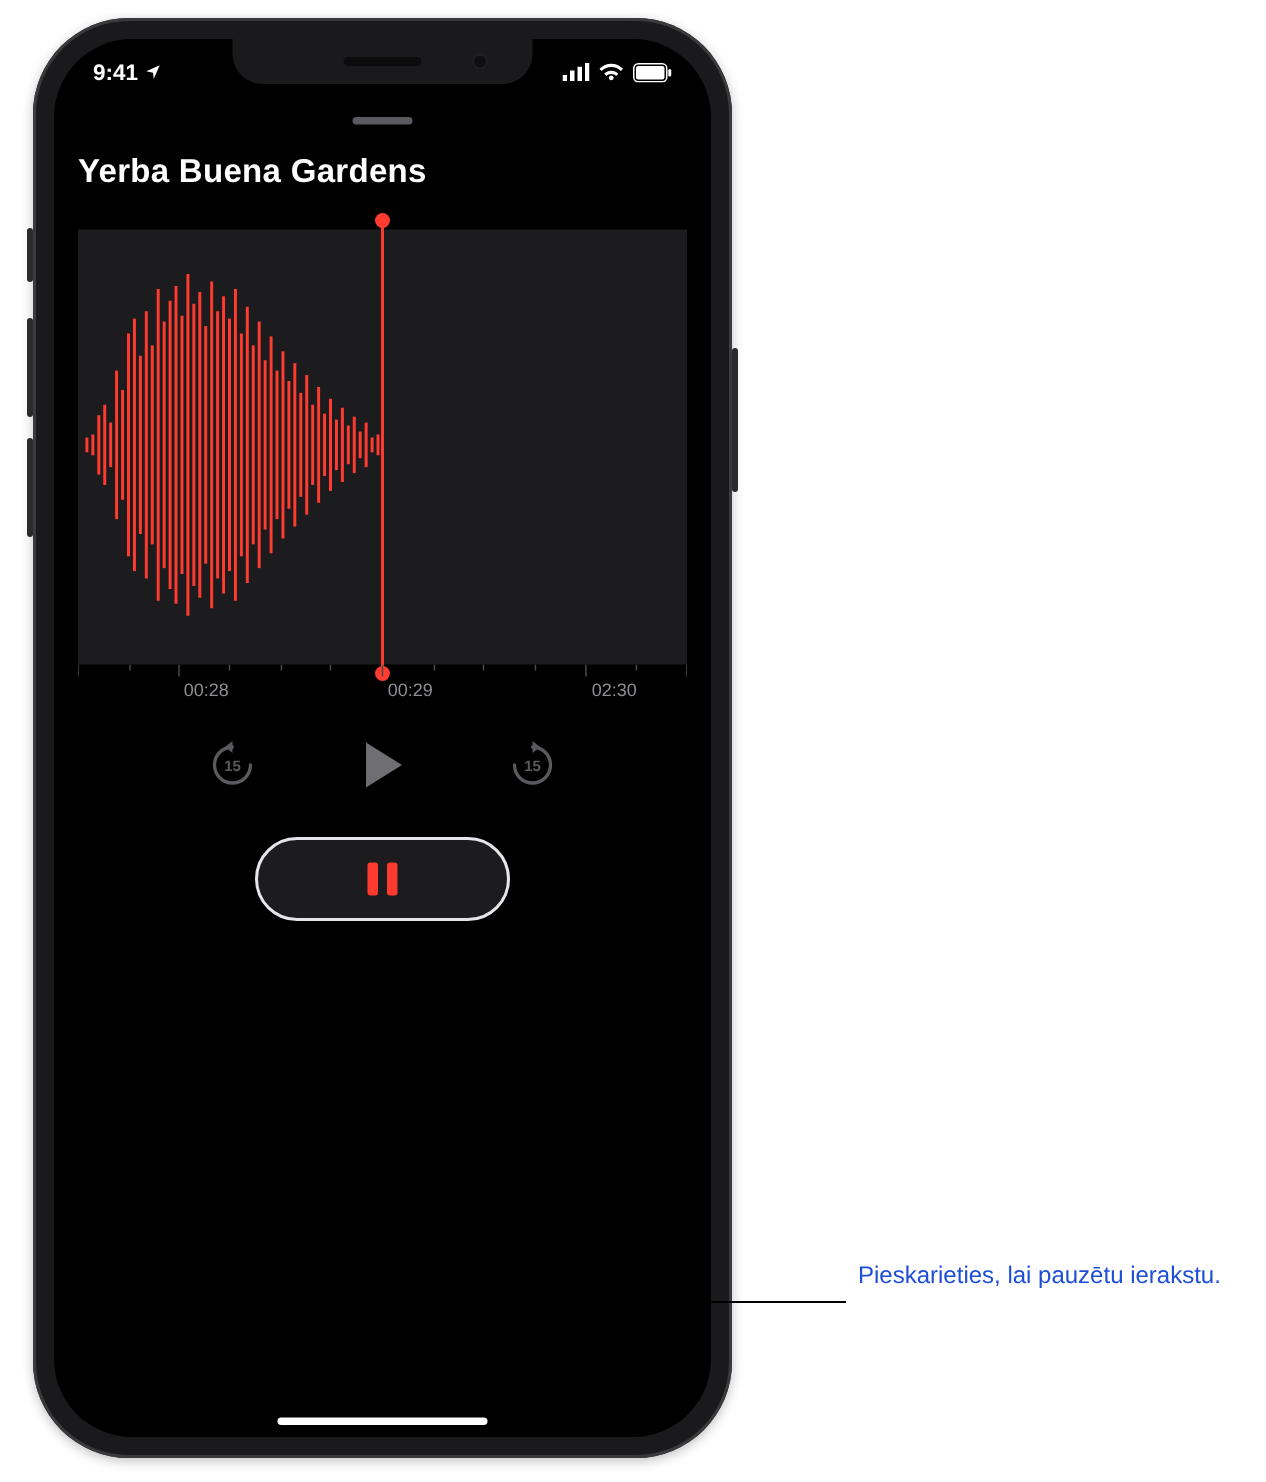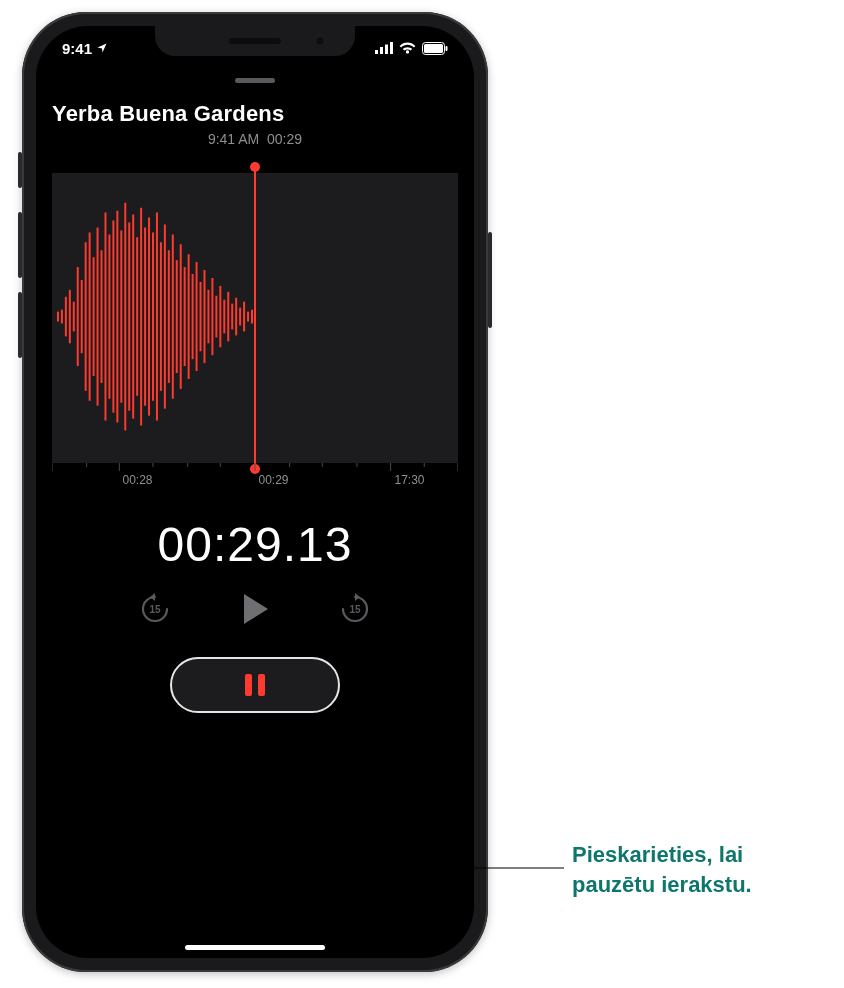--- a/index.html
+++ b/index.html
@@ -178,25 +178,24 @@
   .home-indicator{
     position:absolute; bottom:8px; left:50%; transform:translateX(-50%);
     width:140px; height:5px; background:#fff; border-radius:3px;
   }
 
   
   .callout {
     position:absolute;
     left: 572px;
     top: 840px;
-    font-size: 22px;
+    font-size: 16px;
     line-height: 1.35;
-    color:#0f766e;
+    color:#1d4ed8;
     width: 250px;
-    font-weight: bold;
   }
   .callout-line {
     position:absolute;
     stroke:#000; fill:none;
   }
 </style>
 </head>
 <body>
 
 <div class="phone">
@@ -233,23 +232,20 @@
           <rect x="2" y="2" width="19" height="9" rx="1.5" fill="#fff"></rect>
           <rect x="23.5" y="4" width="2" height="5" rx="1" fill="#fff"></rect>
         </svg>
       </div>
     </div>
 
     <div class="app">
       <div class="grabber"></div>
 
       <div class="title">Yerba Buena Gardens</div>
-      <div class="subtitle">
-        <span>9:41 AM</span>&nbsp;&nbsp;<span>00:29</span>
-      </div>
 
       <div class="wave-wrap">
         <div class="wave-area">
           <svg class="wave-svg" viewBox="0 0 410 290" preserveAspectRatio="none">
             <g stroke="#ff3b30" stroke-width="2">
               <line x1="6" y1="140" x2="6" y2="150"></line>
               <line x1="10" y1="138" x2="10" y2="152"></line>
               <line x1="14" y1="125" x2="14" y2="165"></line>
               <line x1="18" y1="118" x2="18" y2="172"></line>
               <line x1="22" y1="130" x2="22" y2="160"></line>
@@ -315,25 +311,24 @@
               <line x1="240" y1="0" x2="240" y2="4"></line>
               <line x1="273" y1="0" x2="273" y2="4"></line>
               <line x1="308" y1="0" x2="308" y2="4"></line>
               <line x1="342" y1="0" x2="342" y2="8"></line>
               <line x1="376" y1="0" x2="376" y2="4"></line>
               <line x1="410" y1="0" x2="410" y2="8"></line>
             </g>
           </svg>
           <span class="ruler-label" style="left:16.5%">00:28</span>
           <span class="ruler-label" style="left:50%">00:29</span>
-          <span class="ruler-label" style="left:83.5%">17:30</span>
+          <span class="ruler-label" style="left:83.5%">02:30</span>
         </div>
       </div>
 
-      <div class="timer">00:29.13</div>
 
       <div class="transport">
         <button aria-disabled="true">
           <svg width="34" height="34" viewBox="0 0 34 34">
             <path d="M17 5 A12 12 0 1 0 29 17" stroke="#5a5a5e" stroke-width="2.2" fill="none" stroke-linecap="round"></path>
             <path d="M17 1 L17 9 L12 5 Z" fill="#5a5a5e"></path>
             <text x="17" y="21" text-anchor="middle" font-size="10" fill="#5a5a5e" font-weight="600">15</text>
           </svg>
         </button>
         <button class="play" aria-disabled="true">

